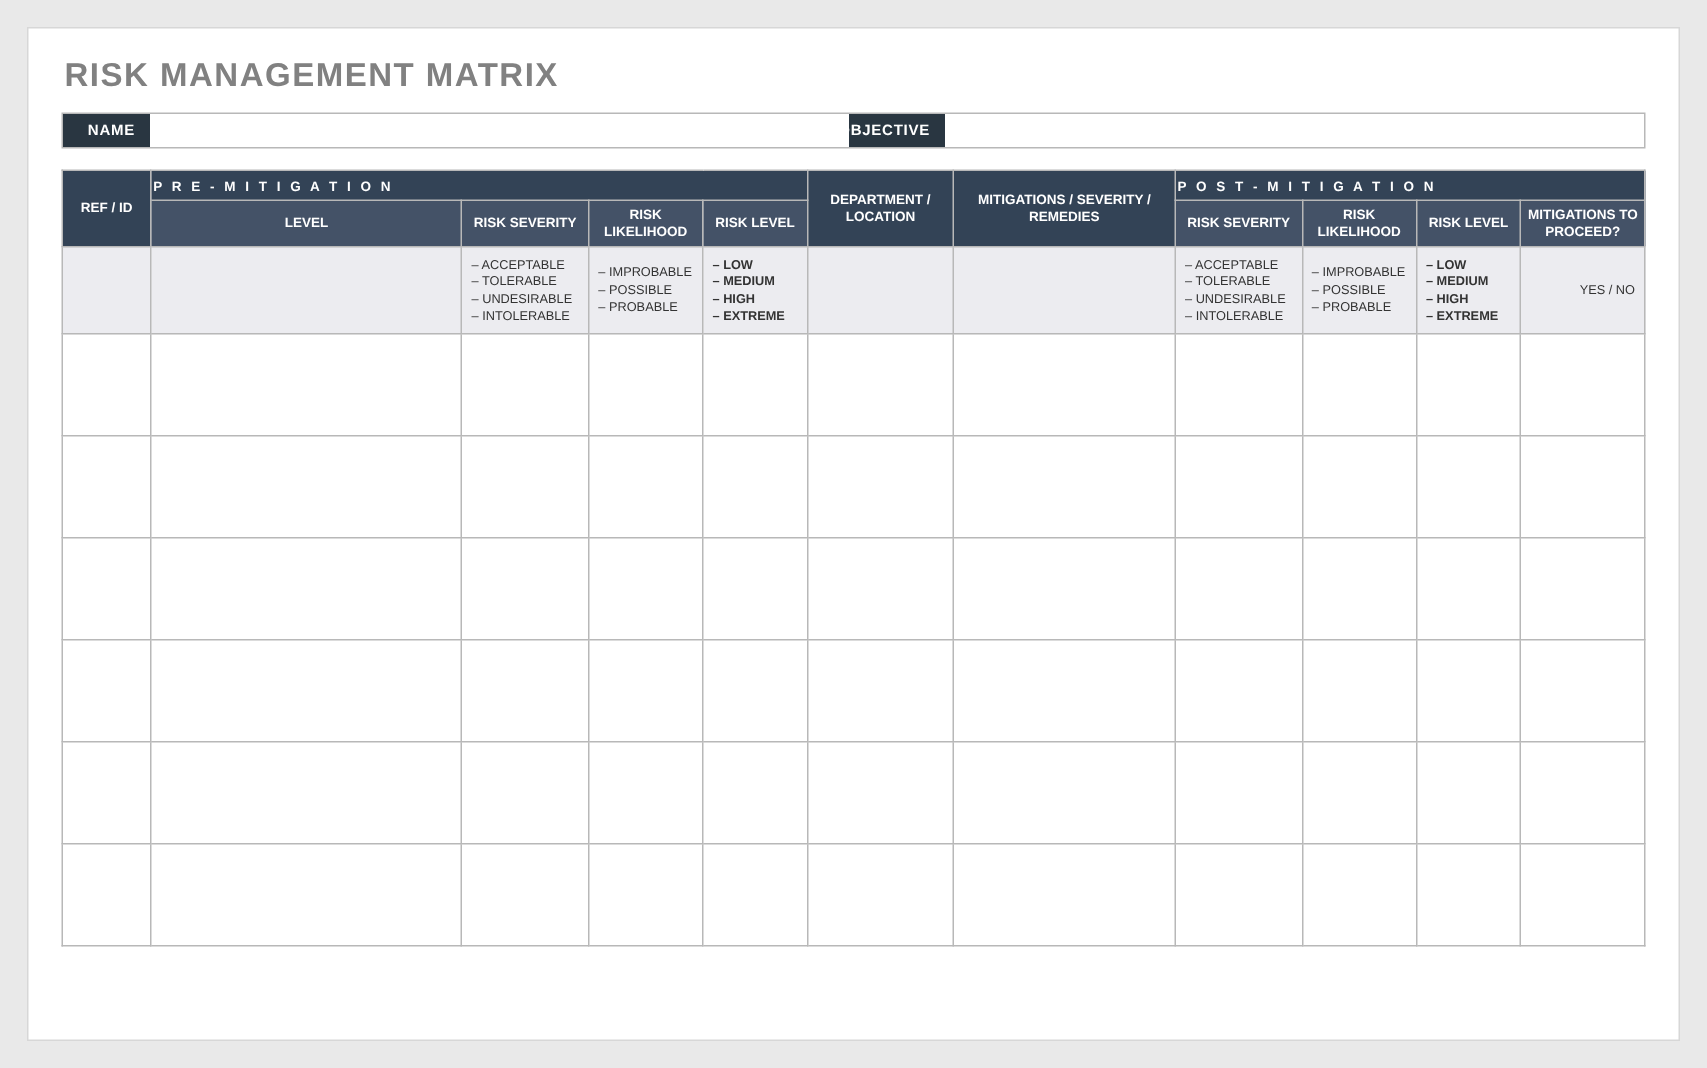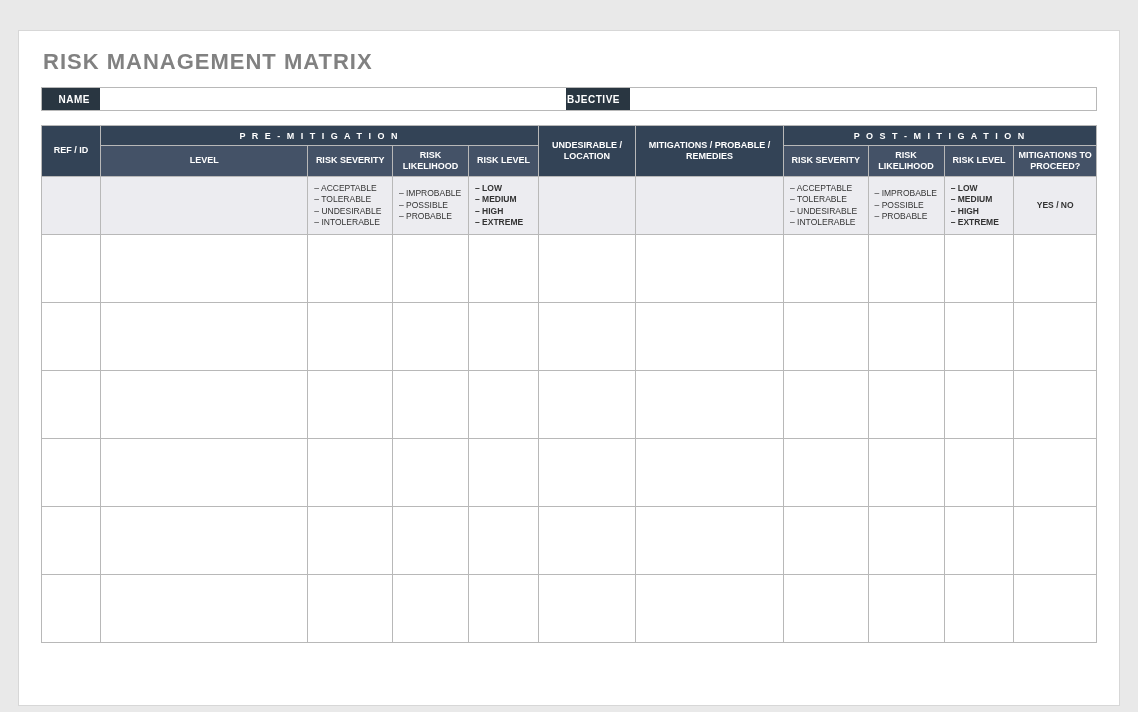--- a/index.html
+++ b/index.html
@@ -6,21 +6,21 @@
   body {
     margin: 0;
     background: #e9e9e9;
     font-family: Arial, Helvetica, sans-serif;
     padding: 18px;
   }
   .sheet {
     background: #fff;
     width: 1102px;
     height: 676px;
-    margin: 12px auto;
+    margin: 0 auto;
     border: 1px solid #d7d7d7;
     padding: 18px 22px 22px 22px;
   }
   .title {
     font-size: 22px;
     font-weight: 700;
     letter-spacing: 1px;
     color: #818181;
     margin: 0 0 12px 2px;
   }
@@ -60,21 +60,21 @@
     font-size: 9px;
     vertical-align: middle;
   }
   
   th.band {
     background: #334356;
     color: #fff;
     font-weight: 700;
     letter-spacing: 2px;
     font-size: 9px;
-    text-align: center;
+    text-align: left;
     height: 20px;
   }
   th.col {
     background: #445267;
     color: #fff;
     font-weight: 700;
     font-size: 9px;
     text-align: center;
     padding: 4px 4px;
     line-height: 1.2;
@@ -91,21 +91,21 @@
   
   tr.hints td {
     background: #ececf0;
     padding: 6px 6px;
     font-size: 8.5px;
     color: #333;
     line-height: 1.35;
     height: 44px;
   }
   tr.hints td .b { font-weight: 700; }
-  tr.hints td.center { text-align: center; font-weight: 700; }
+  tr.hints td.center { text-align: right; font-weight: 400; }
   
   tr.datarow td {
     background: #fff;
     height: 68px;
   }
   
   col.c-ref  { width: 56px; }
   col.c-risk { width: 196px; }
   col.c-sev  { width: 80px; }
   col.c-lik  { width: 72px; }
@@ -141,22 +141,22 @@
         <col class="c-mit">
       <col class="c-sev2">
         <col class="c-lik2">
         <col class="c-lvl2">
         <col class="c-acc">
     </colgroup>
     <thead>
       <tr>
         <th class="groupcol" rowspan="2">REF / ID</th>
         <th class="band" colspan="4">P R E - M I T I G A T I O N</th>
-        <th class="groupcol" rowspan="2">UNDESIRABLE / LOCATION</th>
-        <th class="groupcol" rowspan="2">MITIGATIONS / PROBABLE / REMEDIES</th>
+        <th class="groupcol" rowspan="2">DEPARTMENT / LOCATION</th>
+        <th class="groupcol" rowspan="2">MITIGATIONS / SEVERITY / REMEDIES</th>
         <th class="band" colspan="4">P O S T - M I T I G A T I O N</th>
       </tr>
       <tr>
         <th class="col">LEVEL</th>
         <th class="col">RISK SEVERITY</th>
         <th class="col">RISK LIKELIHOOD</th>
         <th class="col">RISK LEVEL</th>
         <th class="col">RISK SEVERITY</th>
         <th class="col">RISK LIKELIHOOD</th>
         <th class="col">RISK LEVEL</th>

